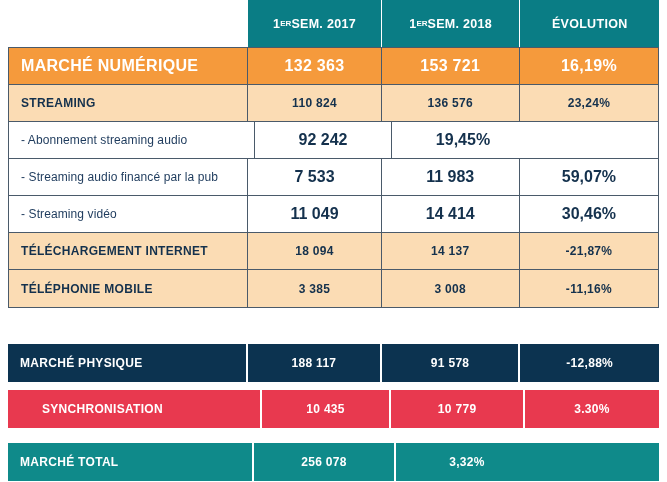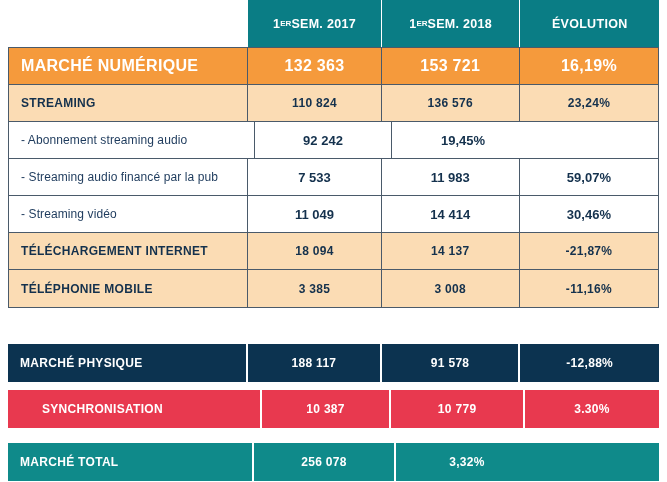--- a/index.html
+++ b/index.html
@@ -96,21 +96,21 @@
   }
   .r-item .cell.lbl {
     color: #1d3a5c;
     font-weight: normal;
     font-size: 12px;
     letter-spacing: 0.1px;
   }
   .r-item .cell.val {
     color: #14314d;
     font-weight: bold;
-    font-size: 13px;
+    font-size: 16px;
   }
 
   
   .block {
     position: absolute;
     left: 8px;
     width: 651px;
     height: 38px;
     display: flex;
     box-sizing: border-box;
@@ -272,21 +272,21 @@
     <div class="c-v3">
         <div class="cell val">-12,88%</div>
       </div>
   </div>
 
   <div class="block b-red">
     <div class="c-label">
         <div class="cell lbl">SYNCHRONISATION</div>
       </div>
     <div class="c-v1">
-        <div class="cell val">10 387</div>
+        <div class="cell val">10 435</div>
       </div>
     <div class="c-v2">
         <div class="cell val">10 779</div>
       </div>
     <div class="c-v3">
         <div class="cell val">3.30%</div>
       </div>
   </div>
 
   <div class="block b-teal">

